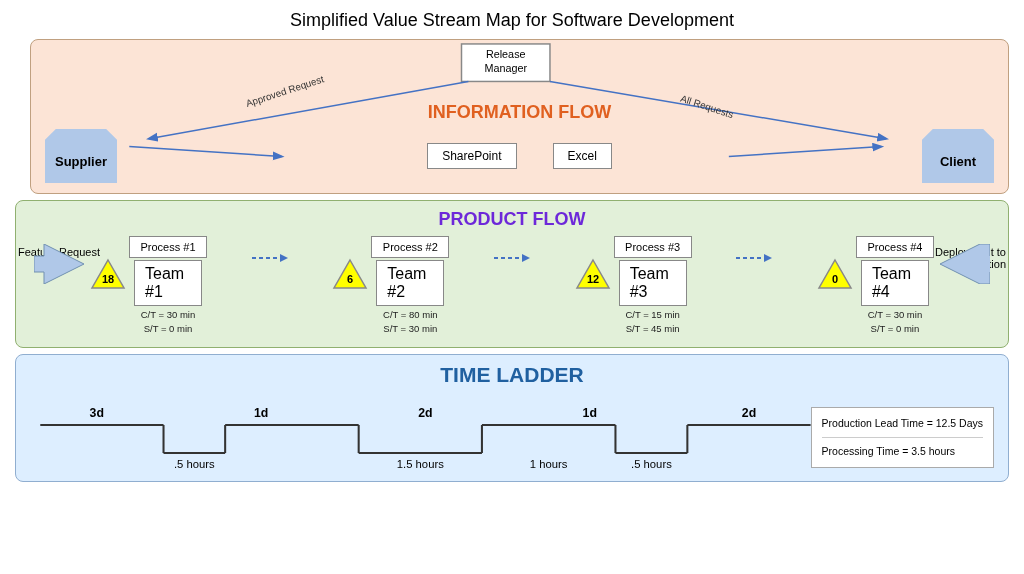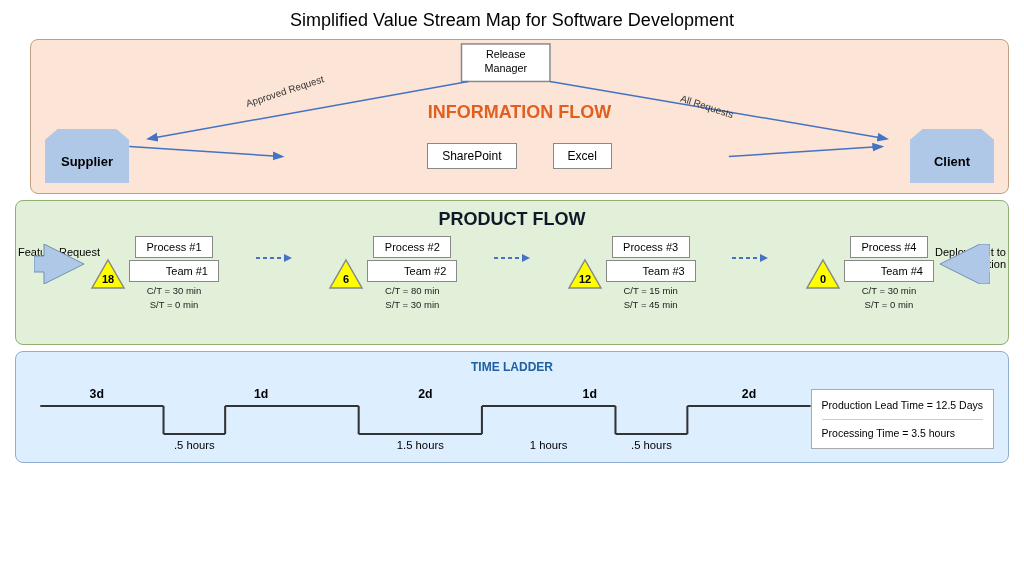--- a/index.html
+++ b/index.html
@@ -45,21 +45,21 @@
       margin-top: 4px;
       margin-bottom: 6px;
     }
     .info-flow-inner {
       display: flex;
       align-items: center;
       justify-content: space-between;
       position: relative;
     }
     .factory-shape {
-      width: 84px;
+      width: 72px;
       height: 54px;
       background: #b0c8e8;
       clip-path: polygon(0% 20%, 15% 0%, 85% 0%, 100% 20%, 100% 100%, 0% 100%);
       display: flex;
       align-items: center;
       justify-content: center;
       font-size: 13px;
       font-weight: bold;
       text-align: center;
       padding-top: 10px;
@@ -84,21 +84,21 @@
     .product-flow-section {
       background: #e2f0d9;
       border: 1.5px solid #90b070;
       border-radius: 8px;
       padding: 8px 14px 10px 14px;
       position: relative;
       min-height: 145px;
     }
     .product-flow-label {
       text-align: center;
-      color: #0f172a;
+      color: #6d28d9;
       font-size: 18px;
       font-weight: bold;
       margin-bottom: 6px;
     }
     .product-flow-inner {
       display: flex;
       align-items: flex-start;
       justify-content: space-between;
       gap: 6px;
       position: relative;
@@ -114,45 +114,45 @@
       border: 1.5px solid #888;
       padding: 4px 10px;
       font-size: 11px;
       text-align: center;
       width: 78px;
     }
     .team-box {
       background: white;
       border: 1.5px solid #888;
       padding: 4px 10px;
-      font-size: 11px;
-      text-align: right;
-      width: 90px;
+      font-size: 16px;
+      text-align: left;
+      width: 68px;
     }
     .cycle-times {
       font-size: 9.5px;
       text-align: center;
       line-height: 1.5;
       color: #222;
     }
 
     
     .time-ladder-section {
       background: #ddeeff;
       border: 1.5px solid #90aed0;
       border-radius: 8px;
       padding: 8px 14px 8px 14px;
       min-height: 90px;
     }
     .time-ladder-label {
       text-align: center;
       color: #2060a0;
-      font-size: 12px;
+      font-size: 21px;
       font-weight: bold;
-      margin-bottom: 10px;
+      margin-bottom: 16px;
     }
     .time-ladder-content {
       display: flex;
       align-items: center;
       gap: 0;
     }
     .ladder-diagram {
       flex: 1;
       display: flex;
       flex-direction: column;

